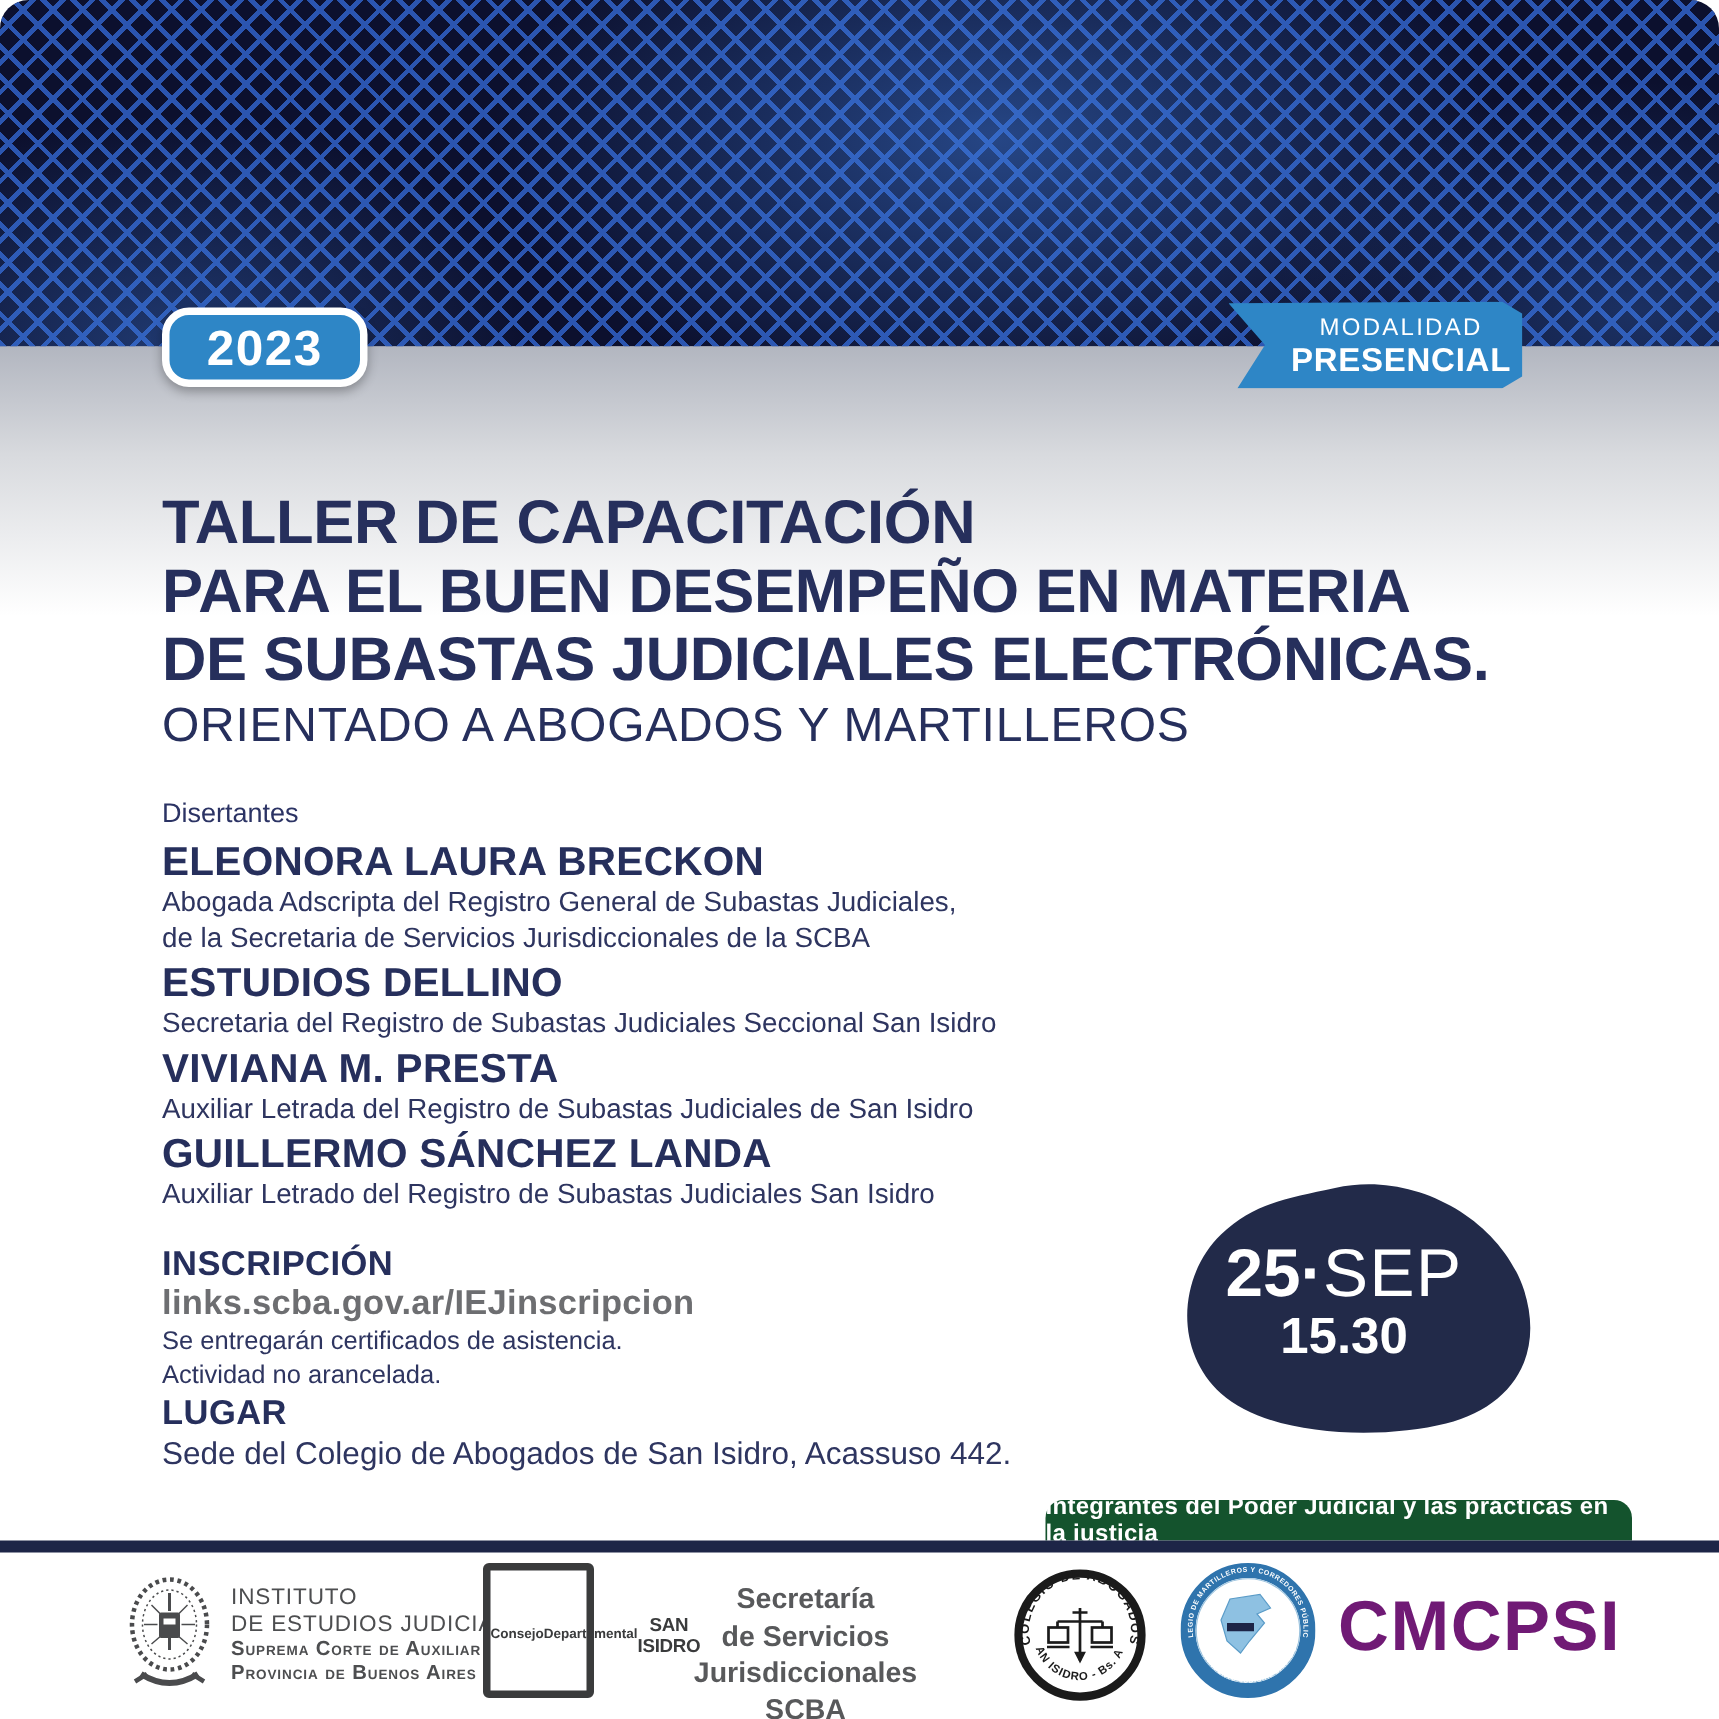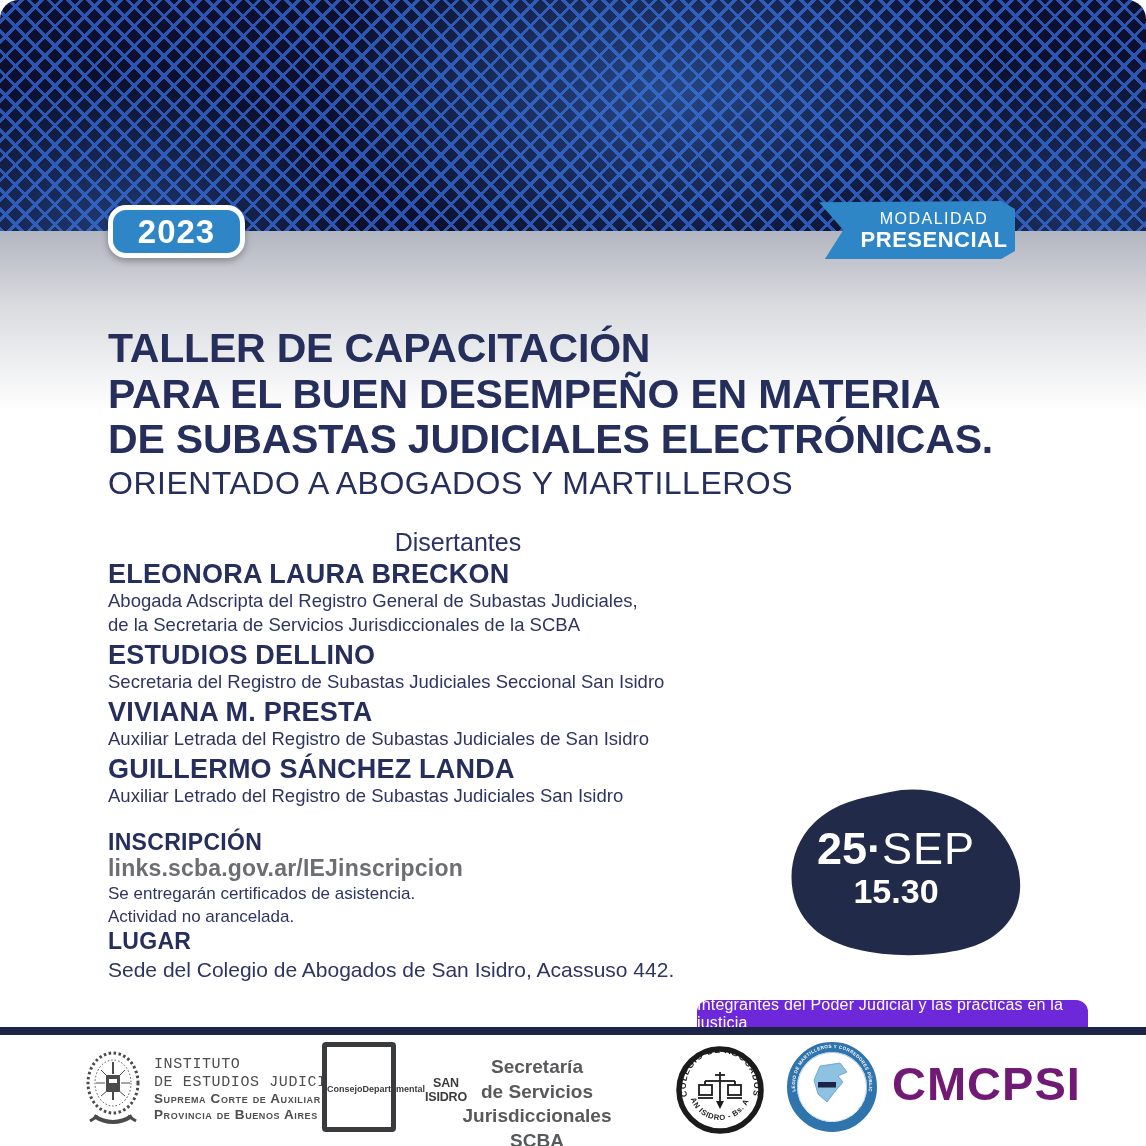--- a/index.html
+++ b/index.html
@@ -44,21 +44,21 @@
   .title{
     position:absolute;left:108px;top:326px;width:980px;
     color:#262f5c;font-weight:800;font-size:41px;line-height:45.5px;letter-spacing:-.2px;
   }
   .subtitle{
     position:absolute;left:108px;top:465px;
     color:#262f5c;font-weight:400;font-size:32px;letter-spacing:.5px;
   }
   
   .speakers{position:absolute;left:108px;top:528px;width:700px;}
-  .sp-label{font-size:25px;color:#2b3364;line-height:28px;text-align:center;}
+  .sp-label{font-size:18px;color:#2b3364;line-height:28px;}
   .sp-name{font-size:27px;font-weight:800;color:#262f5c;line-height:29px;margin-top:4px;letter-spacing:.2px;}
   .sp-role{font-size:18.5px;color:#2e3560;line-height:24px;}
   
   .inscription{position:absolute;left:108px;top:829px;}
   .sec-head{font-size:23px;font-weight:800;color:#262f5c;line-height:26px;letter-spacing:.3px;}
   .ins-link{font-size:23px;font-weight:800;color:#6d6e71;line-height:27px;letter-spacing:.2px;text-decoration:none;display:block;}
   .ins-note{font-size:17px;color:#2e3560;line-height:23px;}
   .venue{position:absolute;left:108px;top:928px;}
   .venue-addr{font-size:21px;color:#2e3560;line-height:26px;margin-top:3px;}
   
@@ -70,29 +70,29 @@
     color:#fff;padding-right:14px;padding-bottom:16px;box-sizing:border-box;
   }
   .blob-date{font-size:45px;line-height:46px;}
   .blob-date .d{font-weight:800;}
   .blob-date .dot{font-weight:800;}
   .blob-date .m{font-weight:300;letter-spacing:1px;}
   .blob-time{font-size:34px;font-weight:800;line-height:38px;}
   
   .tagline{
     position:absolute;left:697px;top:1000px;width:391px;height:27px;
-    background:#6d28d9;border-radius:12px 12px 0 0;
+    background:#14532d;border-radius:12px 12px 0 0;
     display:flex;align-items:center;justify-content:center;
-    color:#fff;font-size:16px;letter-spacing:.2px;
+    color:#fff;font-size:16px;letter-spacing:.2px;font-weight:bold;
   }
   .divider{position:absolute;left:0;top:1027px;width:1146px;height:8px;background:#1d2547;}
   
   .iej{position:absolute;left:84px;top:1048px;display:flex;gap:12px;align-items:flex-start;}
   .iej-text{padding-top:8px;color:#4d4e50;}
-  .iej-l{font-size:15px;line-height:17.5px;letter-spacing:.6px;font-family:Liberation Mono, monospace;}
+  .iej-l{font-size:15px;line-height:17.5px;letter-spacing:.6px;}
   .iej-b{font-size:13.5px;line-height:16px;font-weight:700;font-variant:small-caps;letter-spacing:.6px;margin-top:0px;}
   .iej-b:first-of-type{margin-top:5px;}
   .consejo{
     position:absolute;left:322px;top:1042px;width:74px;height:90px;box-sizing:border-box;
     border:5px solid #3a3b3c;border-radius:4px;background:#fff;
     display:flex;flex-direction:row;align-items:center;justify-content:flex-start;
     padding-top:4px;color:#3a3b3c;text-align:center;
   }
   .consejo .c-s{font-size:9px;font-weight:700;line-height:10.5px;}
   .consejo .c-b{font-size:12.5px;font-weight:800;line-height:14px;margin-top:1px;letter-spacing:-.2px;}

